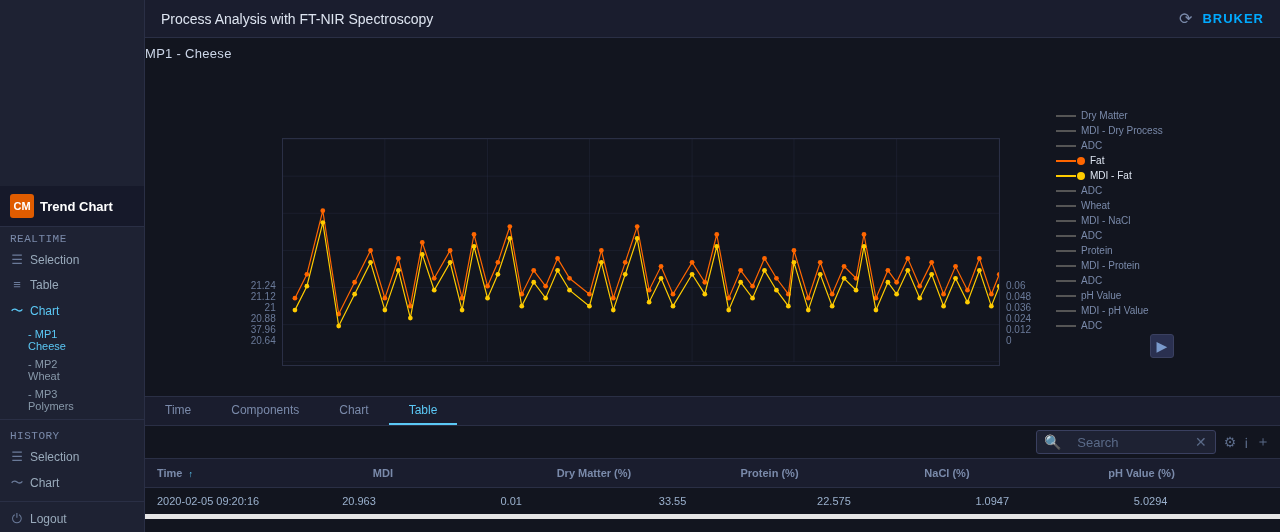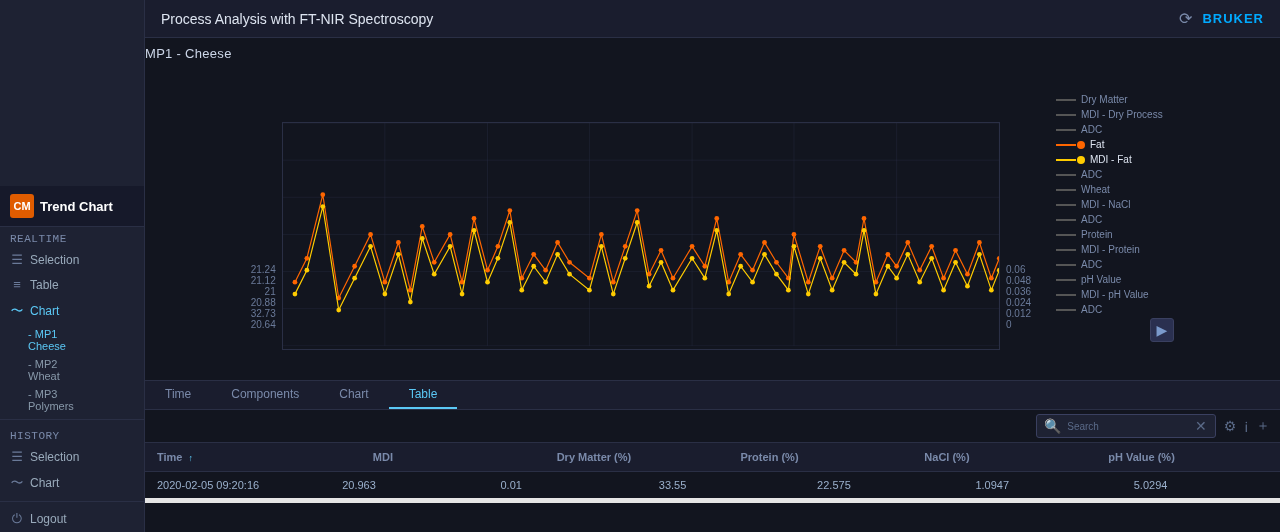--- a/index.html
+++ b/index.html
@@ -179,21 +179,21 @@
       justify-content: space-between;
       padding: 4px 50px 0 50px;
       color: #6a7a99;
       font-size: 10px;
     }
 
     
     .table-section {
       background: #12151f;
       border-top: 1px solid #2a2f45;
-      height: 152px;
+      height: 136px;
       display: flex;
       flex-direction: column;
     }
     .table-tabs {
       display: flex;
       border-bottom: 1px solid #2a2f45;
       background: #1a1d2e;
     }
     .table-tab {
       padding: 6px 20px;
@@ -221,23 +221,24 @@
       border: 1px solid #3a4060;
       border-radius: 3px;
       padding: 3px 8px;
       gap: 5px;
       width: 180px;
     }
     .search-box input {
       background: transparent;
       border: none;
       color: #ccd6e8;
-      font-size: 10px;
+      font-size: 13px;
       outline: none;
       width: 100%;
+      margin-left: 10px;
     }
     .search-box input::placeholder { color: #5a6a88; }
     .toolbar-icon {
       color: #5a6a88;
       font-size: 14px;
       cursor: pointer;
     }
     .table-header {
       display: flex;
       background: #1a1d2e;
@@ -329,21 +330,21 @@
   <div class="chart-section">
     <div class="chart-title">MP1 - Cheese</div>
 
     <div class="chart-container">
 
       <div class="chart-y-axis">
         <span>21.24</span>
         <span>21.12</span>
         <span>21</span>
         <span>20.88</span>
-        <span>32.73</span>
+        <span>37.96</span>
         <span>20.64</span>
       </div>
 
       <div class="chart-plot-area">
         <svg class="chart-svg" viewBox="0 0 900 280" preserveAspectRatio="none">
 
           <line x1="0" y1="0" x2="900" y2="0" stroke="#2a2f45" stroke-width="0.5"></line>
           <line x1="0" y1="46.7" x2="900" y2="46.7" stroke="#2a2f45" stroke-width="0.5"></line>
           <line x1="0" y1="93.3" x2="900" y2="93.3" stroke="#2a2f45" stroke-width="0.5"></line>
           <line x1="0" y1="140" x2="900" y2="140" stroke="#2a2f45" stroke-width="0.5"></line>

